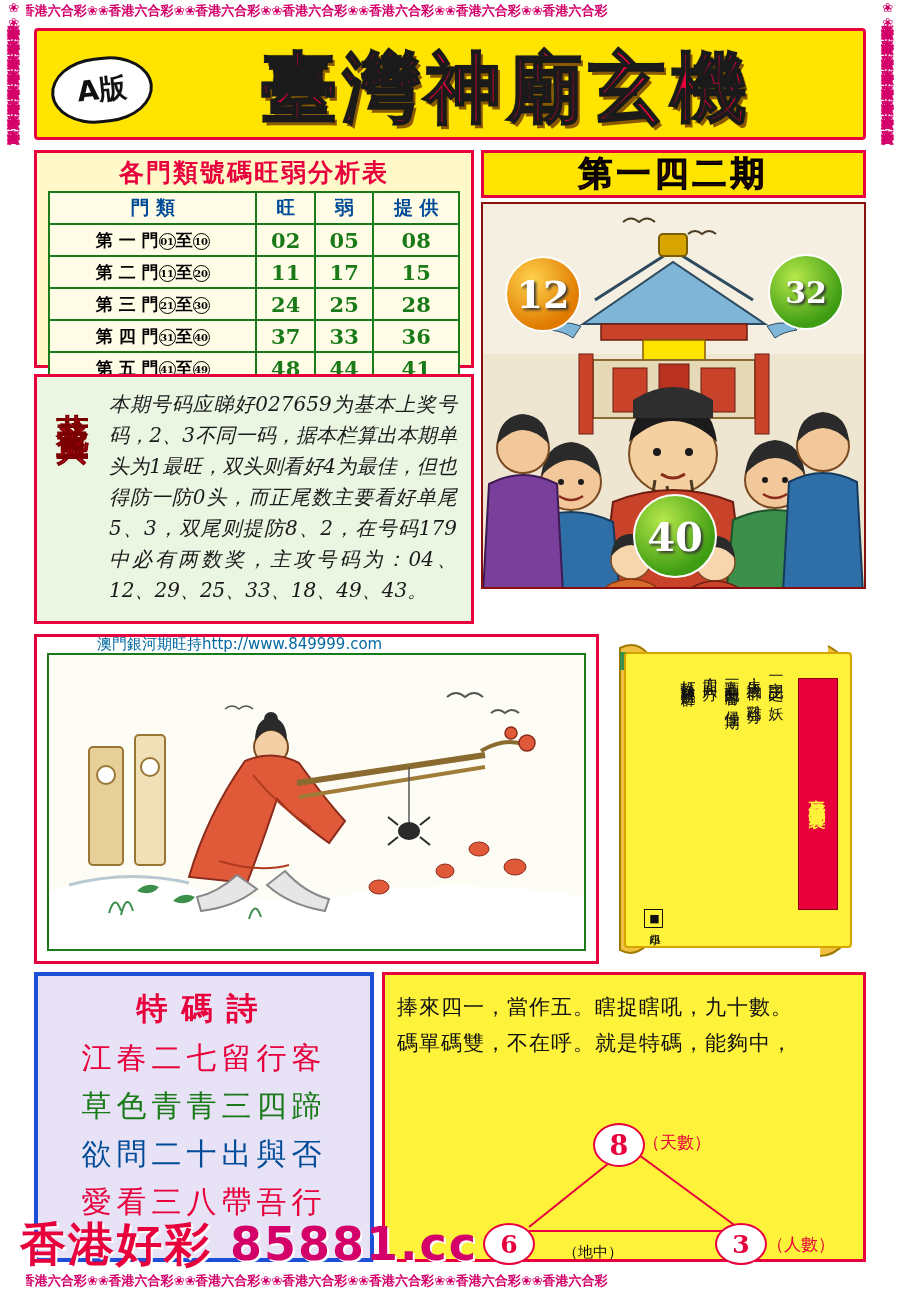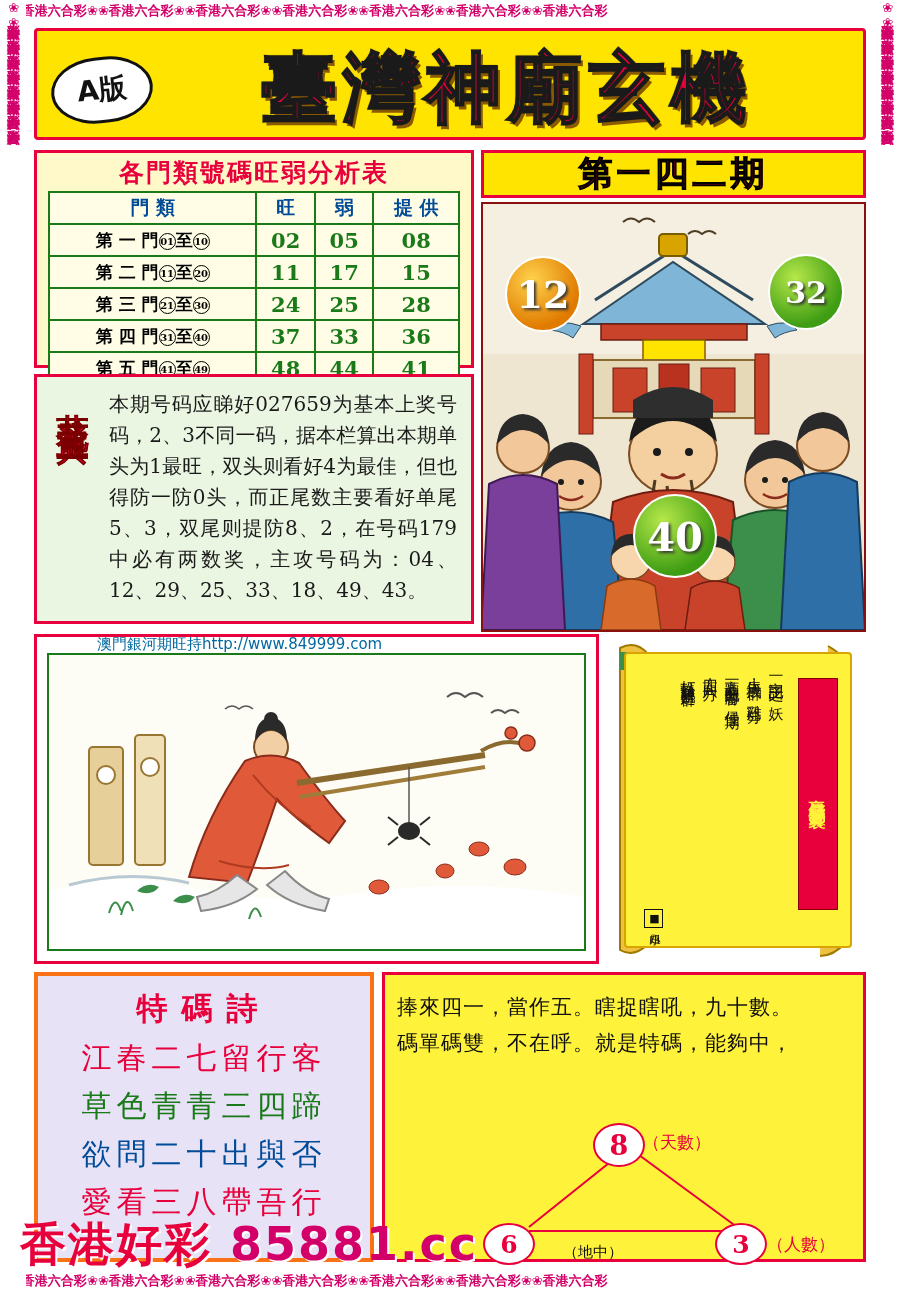--- a/index.html
+++ b/index.html
@@ -122,21 +122,21 @@
   }
   .period-text{
     font-family:"DejaVu Serif","Liberation Serif",serif;
     font-size:34px;font-weight:bold;color:#e8003c;
     -webkit-text-stroke:1px #000;
     letter-spacing:4px;
   }
 
   
   .god-box{
-    position:absolute;left:455px;top:180px;width:385px;height:430px;
+    position:absolute;left:455px;top:180px;width:385px;height:387px;
     border:2px solid #8a0f0f;
     box-sizing:border-box;
     background:#f6efe0;
     overflow:hidden;
   }
   .ball{
     position:absolute;border-radius:50%;
     display:flex;align-items:center;justify-content:center;
     font-family:"DejaVu Serif","Liberation Serif",serif;
     font-weight:bold;color:#fff;
@@ -167,20 +167,21 @@
     font-family:"DejaVu Serif","Liberation Serif",serif;
     font-size:32px;font-weight:bold;color:#e8003c;
     -webkit-text-stroke:0.6px #7a0000;
     letter-spacing:6px;
   }
   .sutra-text{
     flex:1;padding:12px 14px 8px 0;
     font-family:"DejaVu Serif","Liberation Serif",serif;
     font-size:20px;line-height:31px;color:#1a1a1a;
     text-align:justify;
+    font-style:italic;
   }
 
   
   .illus-box{
     position:absolute;left:8px;top:612px;width:565px;height:330px;
     border:3px solid #e8003c;
     background:#ffffff;
     box-sizing:border-box;
     overflow:hidden;
   }
@@ -233,21 +234,21 @@
     position:absolute;left:18px;bottom:18px;
     font-size:11px;color:#111;
     writing-mode:vertical-rl;text-orientation:upright;
     border:1px solid #111;padding:2px 1px;background:#fff23a;
   }
 
   
   .poem-box{
     position:absolute;left:8px;top:950px;width:340px;height:290px;
     background:#e7e2f6;
-    border:4px solid #f97316;
+    border:4px solid #1d4ed8;
     box-sizing:border-box;
   }
   .poem-title{
     text-align:center;
     font-family:"DejaVu Serif","Liberation Serif",serif;
     font-size:31px;font-weight:bold;color:#e8003c;
     letter-spacing:14px;
     padding:12px 0 4px;
   }
   .poem-line{

